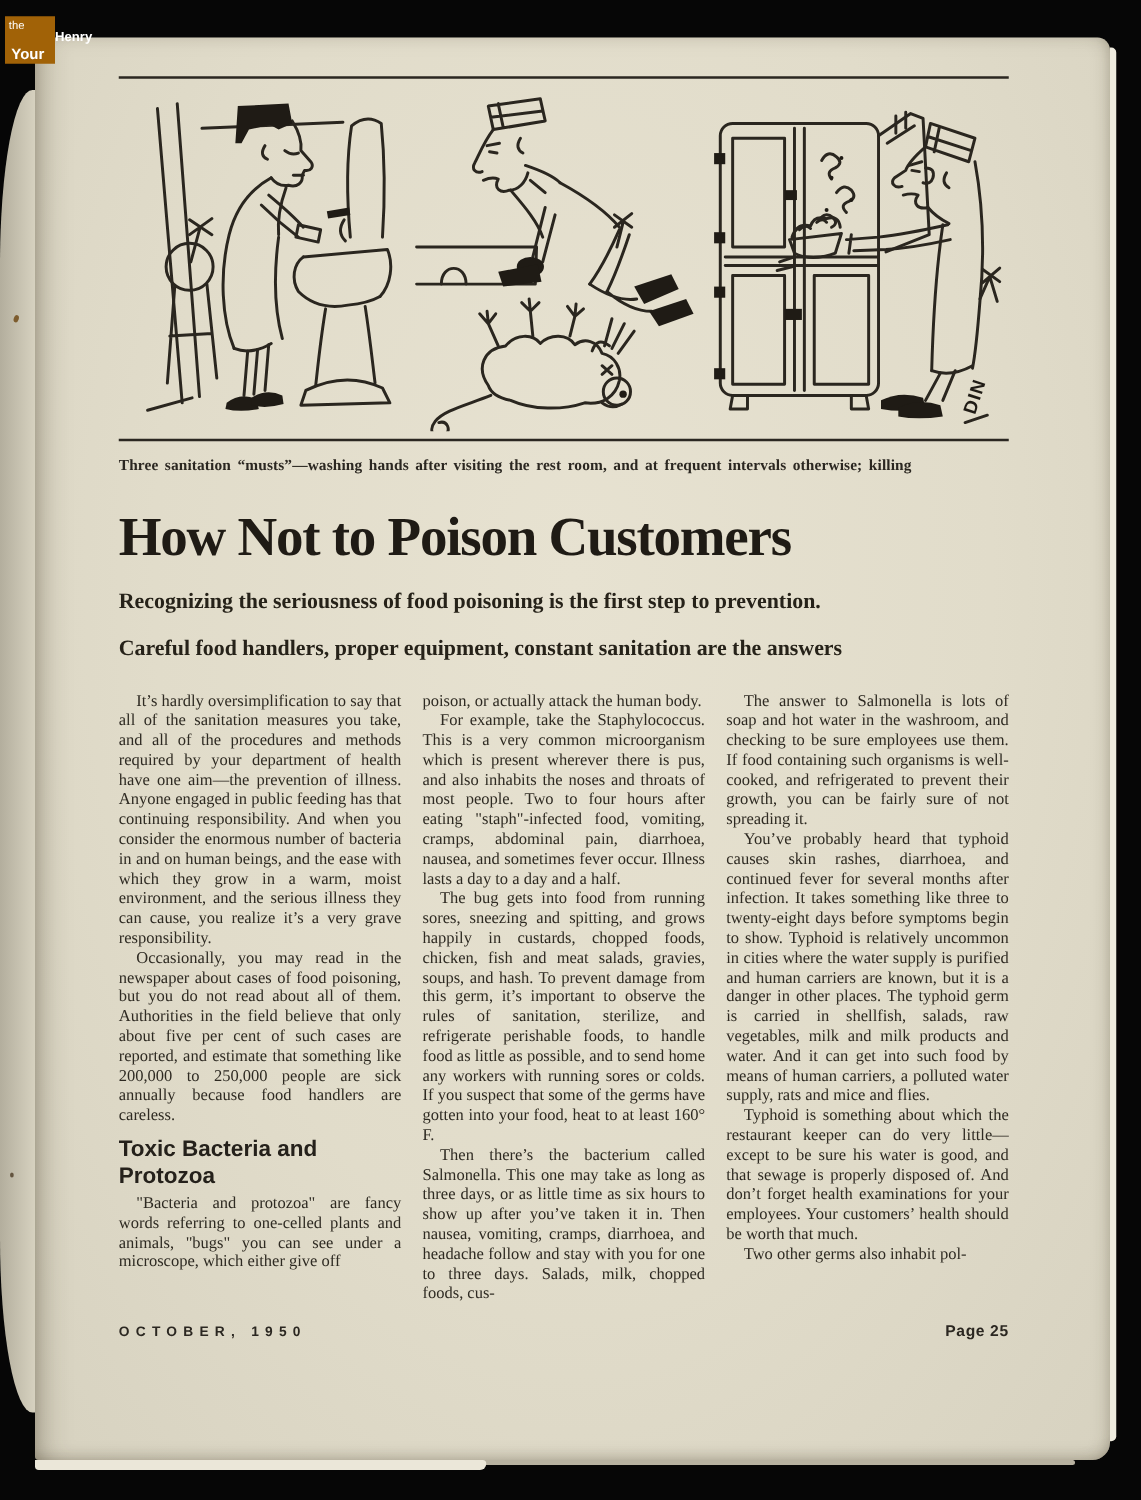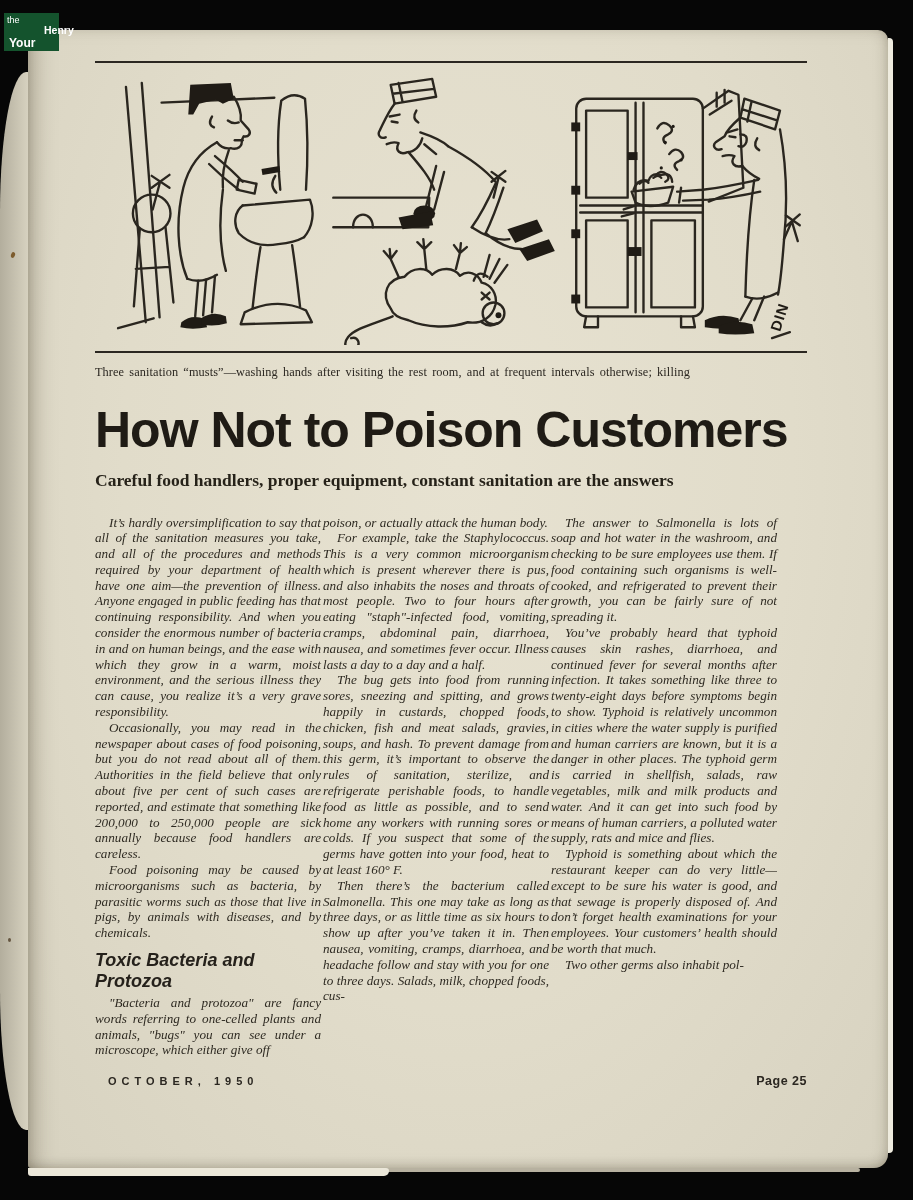--- a/index.html
+++ b/index.html
@@ -24,59 +24,59 @@
     border-radius:3px 10px 14px 3px;
     box-shadow:inset 16px 0 26px -16px rgba(55,45,25,.5),
                inset -7px 0 16px -9px rgba(55,45,25,.35),
                inset 0 -6px 14px -8px rgba(55,45,25,.3);
   }
   .bottom-line{position:absolute;left:6px;bottom:-4px;width:96%;height:4px;background:#b7b1a0;border-radius:2px;}
   .bottom-sliver{position:absolute;left:0;bottom:-8px;width:42%;height:8px;background:#ebe7d9;border-radius:0 3px 5px 3px;}
   .right-sliver{position:absolute;right:-5px;top:8px;width:5px;height:98%;background:#efecdf;border-radius:0 4px 4px 0;}
   
   .logo{
-    position:absolute;left:4px;top:13px;width:55px;height:38px;
-    background:#14532d;color:#fff;z-index:5;
+    position:absolute;left:4px;top:13px;width:40px;height:38px;
+    background:#a16207;color:#fff;z-index:5;
     font-family:"Liberation Sans",sans-serif;line-height:1;
   }
   .logo span{display:block;}
   .logo-the{font-size:9px;margin:3px 0 0 3px;font-weight:400;}
   .logo-henry{font-size:10.5px;font-weight:700;margin:0 0 0 12px;padding-left:28px;}
   .logo-ford{font-size:12px;font-weight:700;margin:1px 0 0 5px;}
   
   .content{position:relative;margin:0 81px 0 67px;padding-top:31px;}
   hr.rule{border:none;border-top:2.5px solid #2b2721;margin:0;}
   .illustration{display:flex;height:272px;margin:10px 0 6px;}
   .illustration svg{display:block;}
   .caption{
-    margin:12px 0 0;font-weight:400;font-size:12.3px;line-height:15.5px;
+    margin:12px 0 0;font-weight:700;font-size:12.3px;line-height:15.5px;
     color:#2b2721;word-spacing:2px;letter-spacing:.1px;
   }
   .headline{
-    margin:24px 0 0;font-family:Liberation Sans, sans-serif;font-weight:700;
-    font-size:50px;line-height:50px;letter-spacing:-1px;color:#1f1b15;
+    margin:24px 0 0;font-family:Liberation Serif, serif;font-weight:700;
+    font-size:44px;line-height:50px;letter-spacing:-1px;color:#1f1b15;
   }
   .deck{
     margin:12px 0 0;font-weight:700;font-size:17.5px;line-height:26px;
     color:#262219;white-space:nowrap;
   }
-  .columns{display:flex;gap:2px;margin-top:22px;font-style:italic;}
+  .columns{display:flex;gap:17px;margin-top:22px;}
   .col{flex:0 0 226px;width:226px;}
   .col p{
     margin:0;font-size:13.2px;line-height:15.8px;text-align:justify;
     color:#2e2a22;text-indent:14px;
   }
   .col p.noindent{text-indent:0;}
   .subhead{
     margin:9px 0 3px;font-family:"Liberation Sans",sans-serif;font-weight:700;
     font-size:18px;color:#25211b;
   }
   .footer{
     display:flex;justify-content:space-between;align-items:baseline;margin-top:16px;
-    font-family:"Liberation Sans",sans-serif;font-weight:700;color:#2b2721;margin-left:13px;
+    font-family:"Liberation Sans",sans-serif;font-weight:700;color:#2b2721;
   }
   .folio-left{font-size:11px;letter-spacing:5px;}
   .folio-right{font-size:12.5px;letter-spacing:.5px;}
 </style>
 </head>
 <body>
 
 <div class="spine-curve"></div>
 <div class="speck speck1"></div>
 <div class="speck speck2"></div>
@@ -238,27 +238,27 @@
         </g>
       </svg>
     </div>
 
     <hr class="rule">
 
     <p class="caption"><span>Three sanitation “musts”—washing hands after visiting the rest room, and at frequent intervals otherwise; killing</span><br></p>
 
     <h1 class="headline">How Not to Poison Customers</h1>
 
+    <p class="deck">Recognizing the seriousness of food poisoning is the first step to prevention.</p>
     <p class="deck">Careful food handlers, proper equipment, constant sanitation are the answers</p>
 
     <div class="columns">
       <div class="col">
         <p>It’s hardly oversimplification to say that all of the sanitation measures you take, and all of the procedures and methods required by your department of health have one aim—the prevention of illness. Anyone engaged in public feeding has that continuing responsibility. And when you consider the enormous number of bacteria in and on human beings, and the ease with which they grow in a warm, moist environment, and the serious illness they can cause, you realize it’s a very grave responsibility.</p>
         <p>Occasionally, you may read in the newspaper about cases of food poisoning, but you do not read about all of them. Authorities in the field believe that only about five per cent of such cases are reported, and estimate that something like 200,000 to 250,000 people are sick annually because food handlers are careless.</p>
-        <p>Food poisoning may be caused by microorganisms such as bacteria, by parasitic worms such as those that live in pigs, by animals with diseases, and by chemicals.</p>
         <h3 class="subhead">Toxic Bacteria and Protozoa</h3>
         <p>"Bacteria and protozoa" are fancy words referring to one-celled plants and animals, "bugs" you can see under a microscope, which either give off</p>
       </div>
       <div class="col">
         <p class="noindent">poison, or actually attack the human body.</p>
         <p>For example, take the Staphylococcus. This is a very common microorganism which is present wherever there is pus, and also inhabits the noses and throats of most people. Two to four hours after eating "staph"-infected food, vomiting, cramps, abdominal pain, diarrhoea, nausea, and sometimes fever occur. Illness lasts a day to a day and a half.</p>
         <p>The bug gets into food from running sores, sneezing and spitting, and grows happily in custards, chopped foods, chicken, fish and meat salads, gravies, soups, and hash. To prevent damage from this germ, it’s important to observe the rules of sanitation, sterilize, and refrigerate perishable foods, to handle food as little as possible, and to send home any workers with running sores or colds. If you suspect that some of the germs have gotten into your food, heat to at least 160° F.</p>
         <p>Then there’s the bacterium called Salmonella. This one may take as long as three days, or as little time as six hours to show up after you’ve taken it in. Then nausea, vomiting, cramps, diarrhoea, and headache follow and stay with you for one to three days. Salads, milk, chopped foods, cus-</p>
       </div>
       <div class="col">

